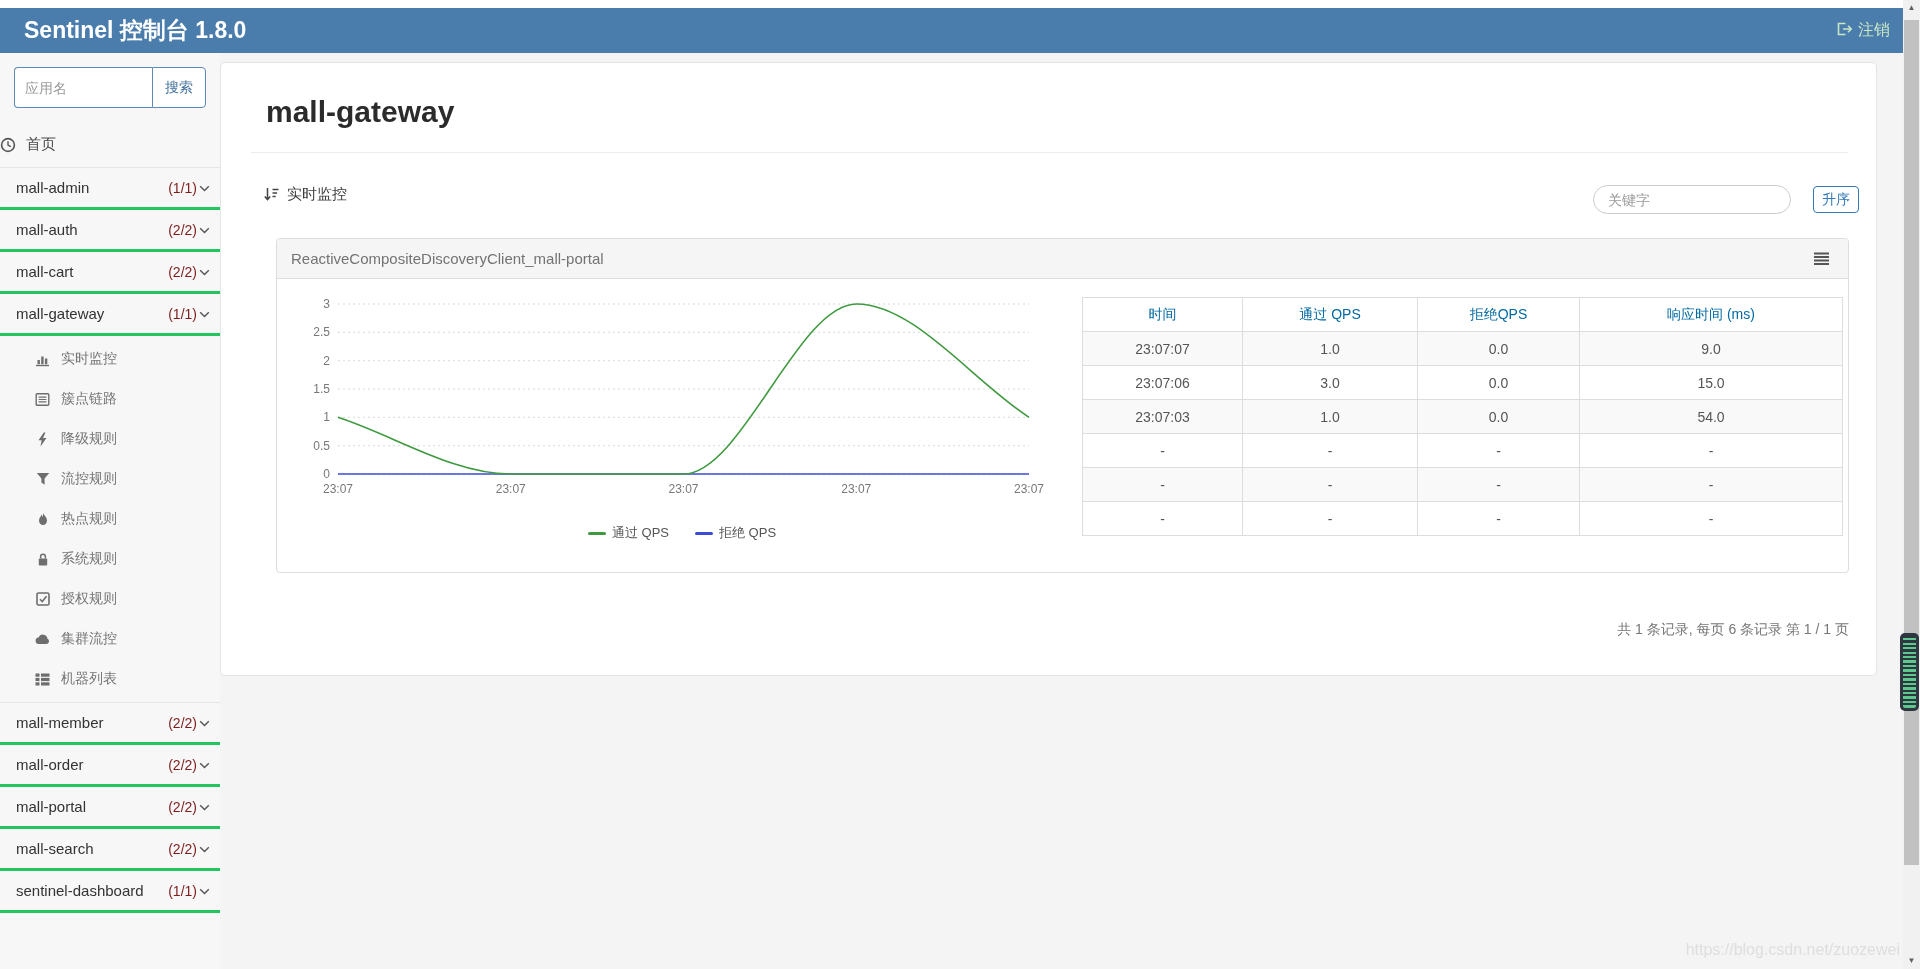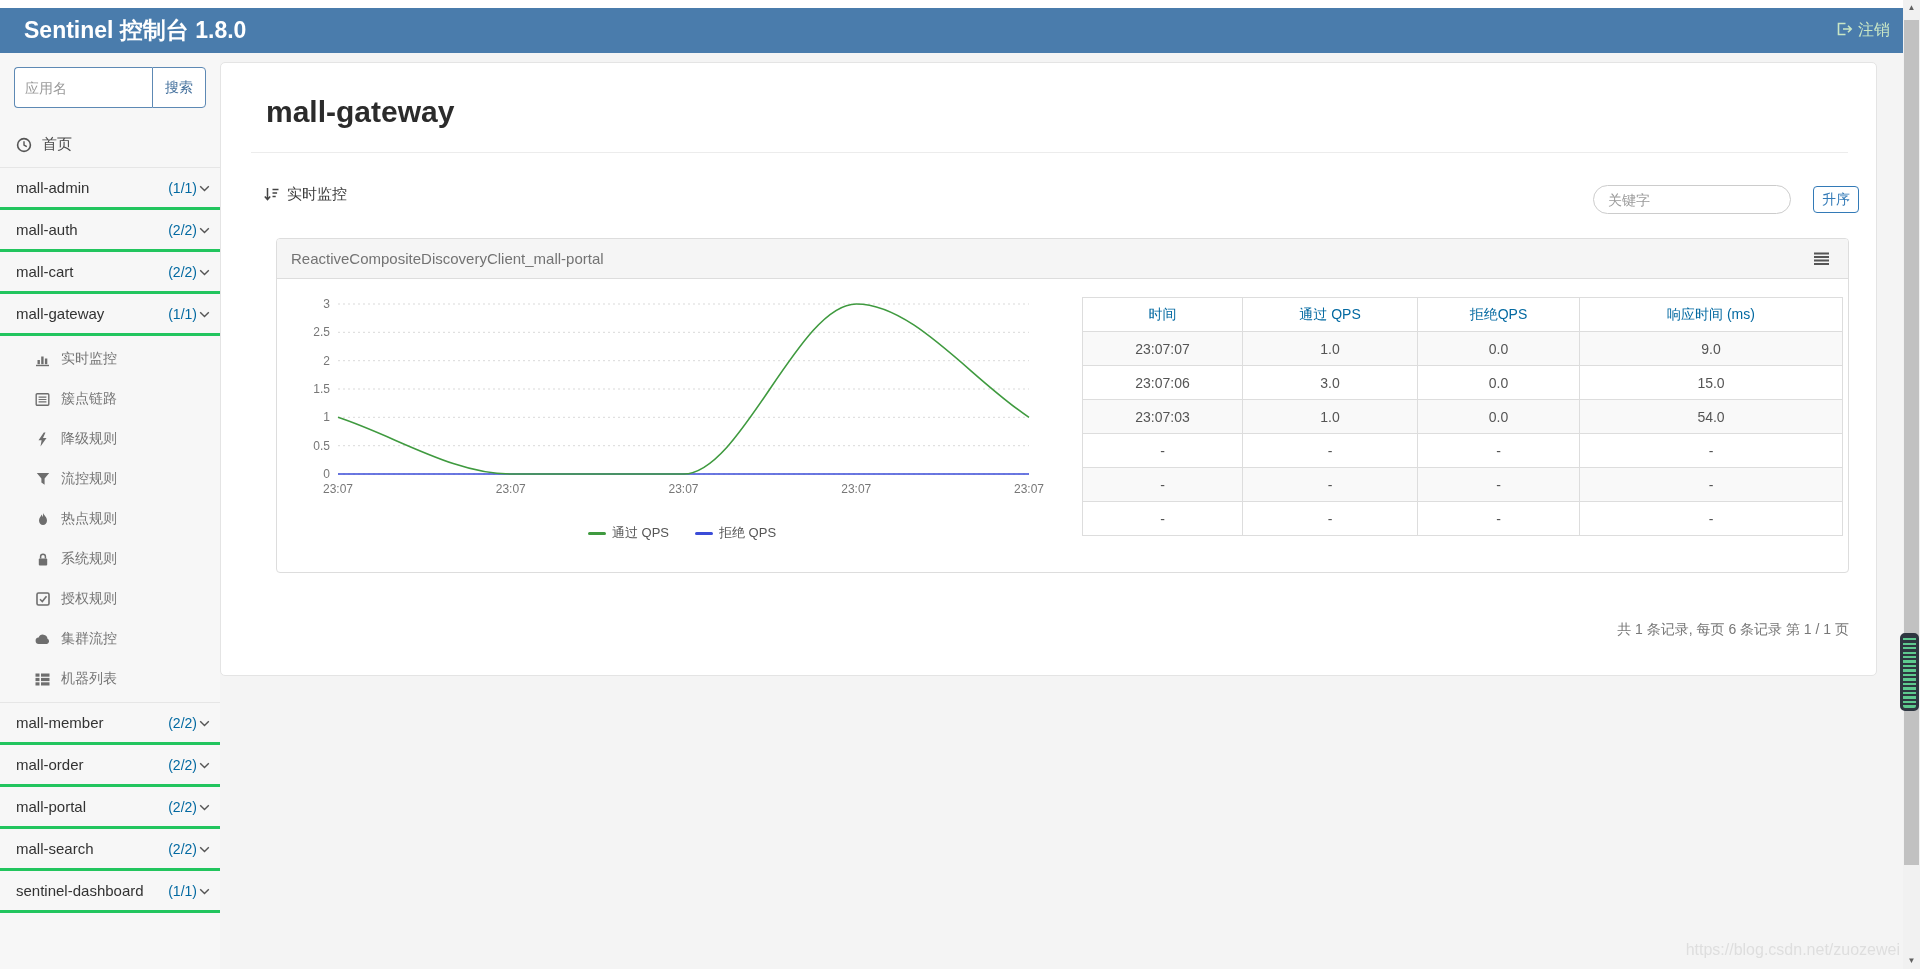--- a/index.html
+++ b/index.html
@@ -12,24 +12,24 @@
   .navbar { position:absolute; left:0; top:8px; width:1920px; height:45px; background:#4a7cac; }
   .brand { position:absolute; left:24px; top:0; line-height:45px; font-size:23px; font-weight:700; color:#fff; }
   .logout { position:absolute; right:30px; top:0; height:45px; display:flex; align-items:center; gap:5px; font-size:16px; color:#c9e6c5; cursor:pointer; }
 
   
   .sidebar { position:absolute; left:0; top:53px; width:220px; height:916px; background:#f7f7f7; }
   .search-group { display:flex; margin:14px 14px 0 14px; height:41px; }
   .search-input { flex:1; min-width:0; border:1px solid #5d89b4; border-right:none; border-radius:4px 0 0 4px; padding:0 10px; font-size:14px; color:#333; background:#fff; outline:none; }
   .search-input::placeholder { color:#9a9a9a; }
   .search-btn { width:54px; border:1px solid #5d89b4; background:#fff; color:#46729e; font-size:14px; border-radius:0 4px 4px 0; cursor:pointer; }
-  .home-item { margin-top:14px; height:46px; display:flex; align-items:center; padding-left:16px; gap:10px; font-size:15px; color:#4a4a4a; border-bottom:1px solid #e6e6e6; cursor:pointer; }
+  .home-item { margin-top:14px; height:46px; display:flex; align-items:center; gap:10px; font-size:15px; color:#4a4a4a; border-bottom:1px solid #e6e6e6; cursor:pointer; }
   .home-item .icon { color:#555; display:flex; }
   .app-item { height:42px; display:flex; align-items:center; justify-content:space-between; padding:0 10px 0 16px; border-bottom:3px solid #22c55e; font-size:15px; color:#333; cursor:pointer; }
-  .app-count { display:flex; align-items:center; gap:2px; font-size:14px; color:#0369a1; }
+  .app-count { display:flex; align-items:center; gap:2px; font-size:14px; color:#7f1d1d; }
   .app-count .icon { color:#555; display:flex; margin-top:2px; }
   .submenu { padding:3px 0; border-bottom:1px solid #e6e6e6; }
   .sub-item { height:40px; display:flex; align-items:center; padding-left:34px; gap:10px; font-size:14px; color:#757575; cursor:pointer; }
   .sub-item .icon { color:#6e6e6e; display:flex; width:17px; justify-content:center; }
 
   
   .card { position:absolute; left:220px; top:62px; width:1657px; height:614px; background:#fff; border:1px solid #e4e4e4; border-radius:5px; }
   .page-title { position:absolute; left:45px; top:32px; font-size:30px; font-weight:700; color:#2b2b2b; }
   .card-hr { position:absolute; left:30px; top:89px; width:1597px; border-top:1px solid #ececec; height:0; }
   .monitor-label { position:absolute; left:42px; top:122px; display:flex; align-items:center; gap:8px; font-size:15px; color:#3c3c3c; }

